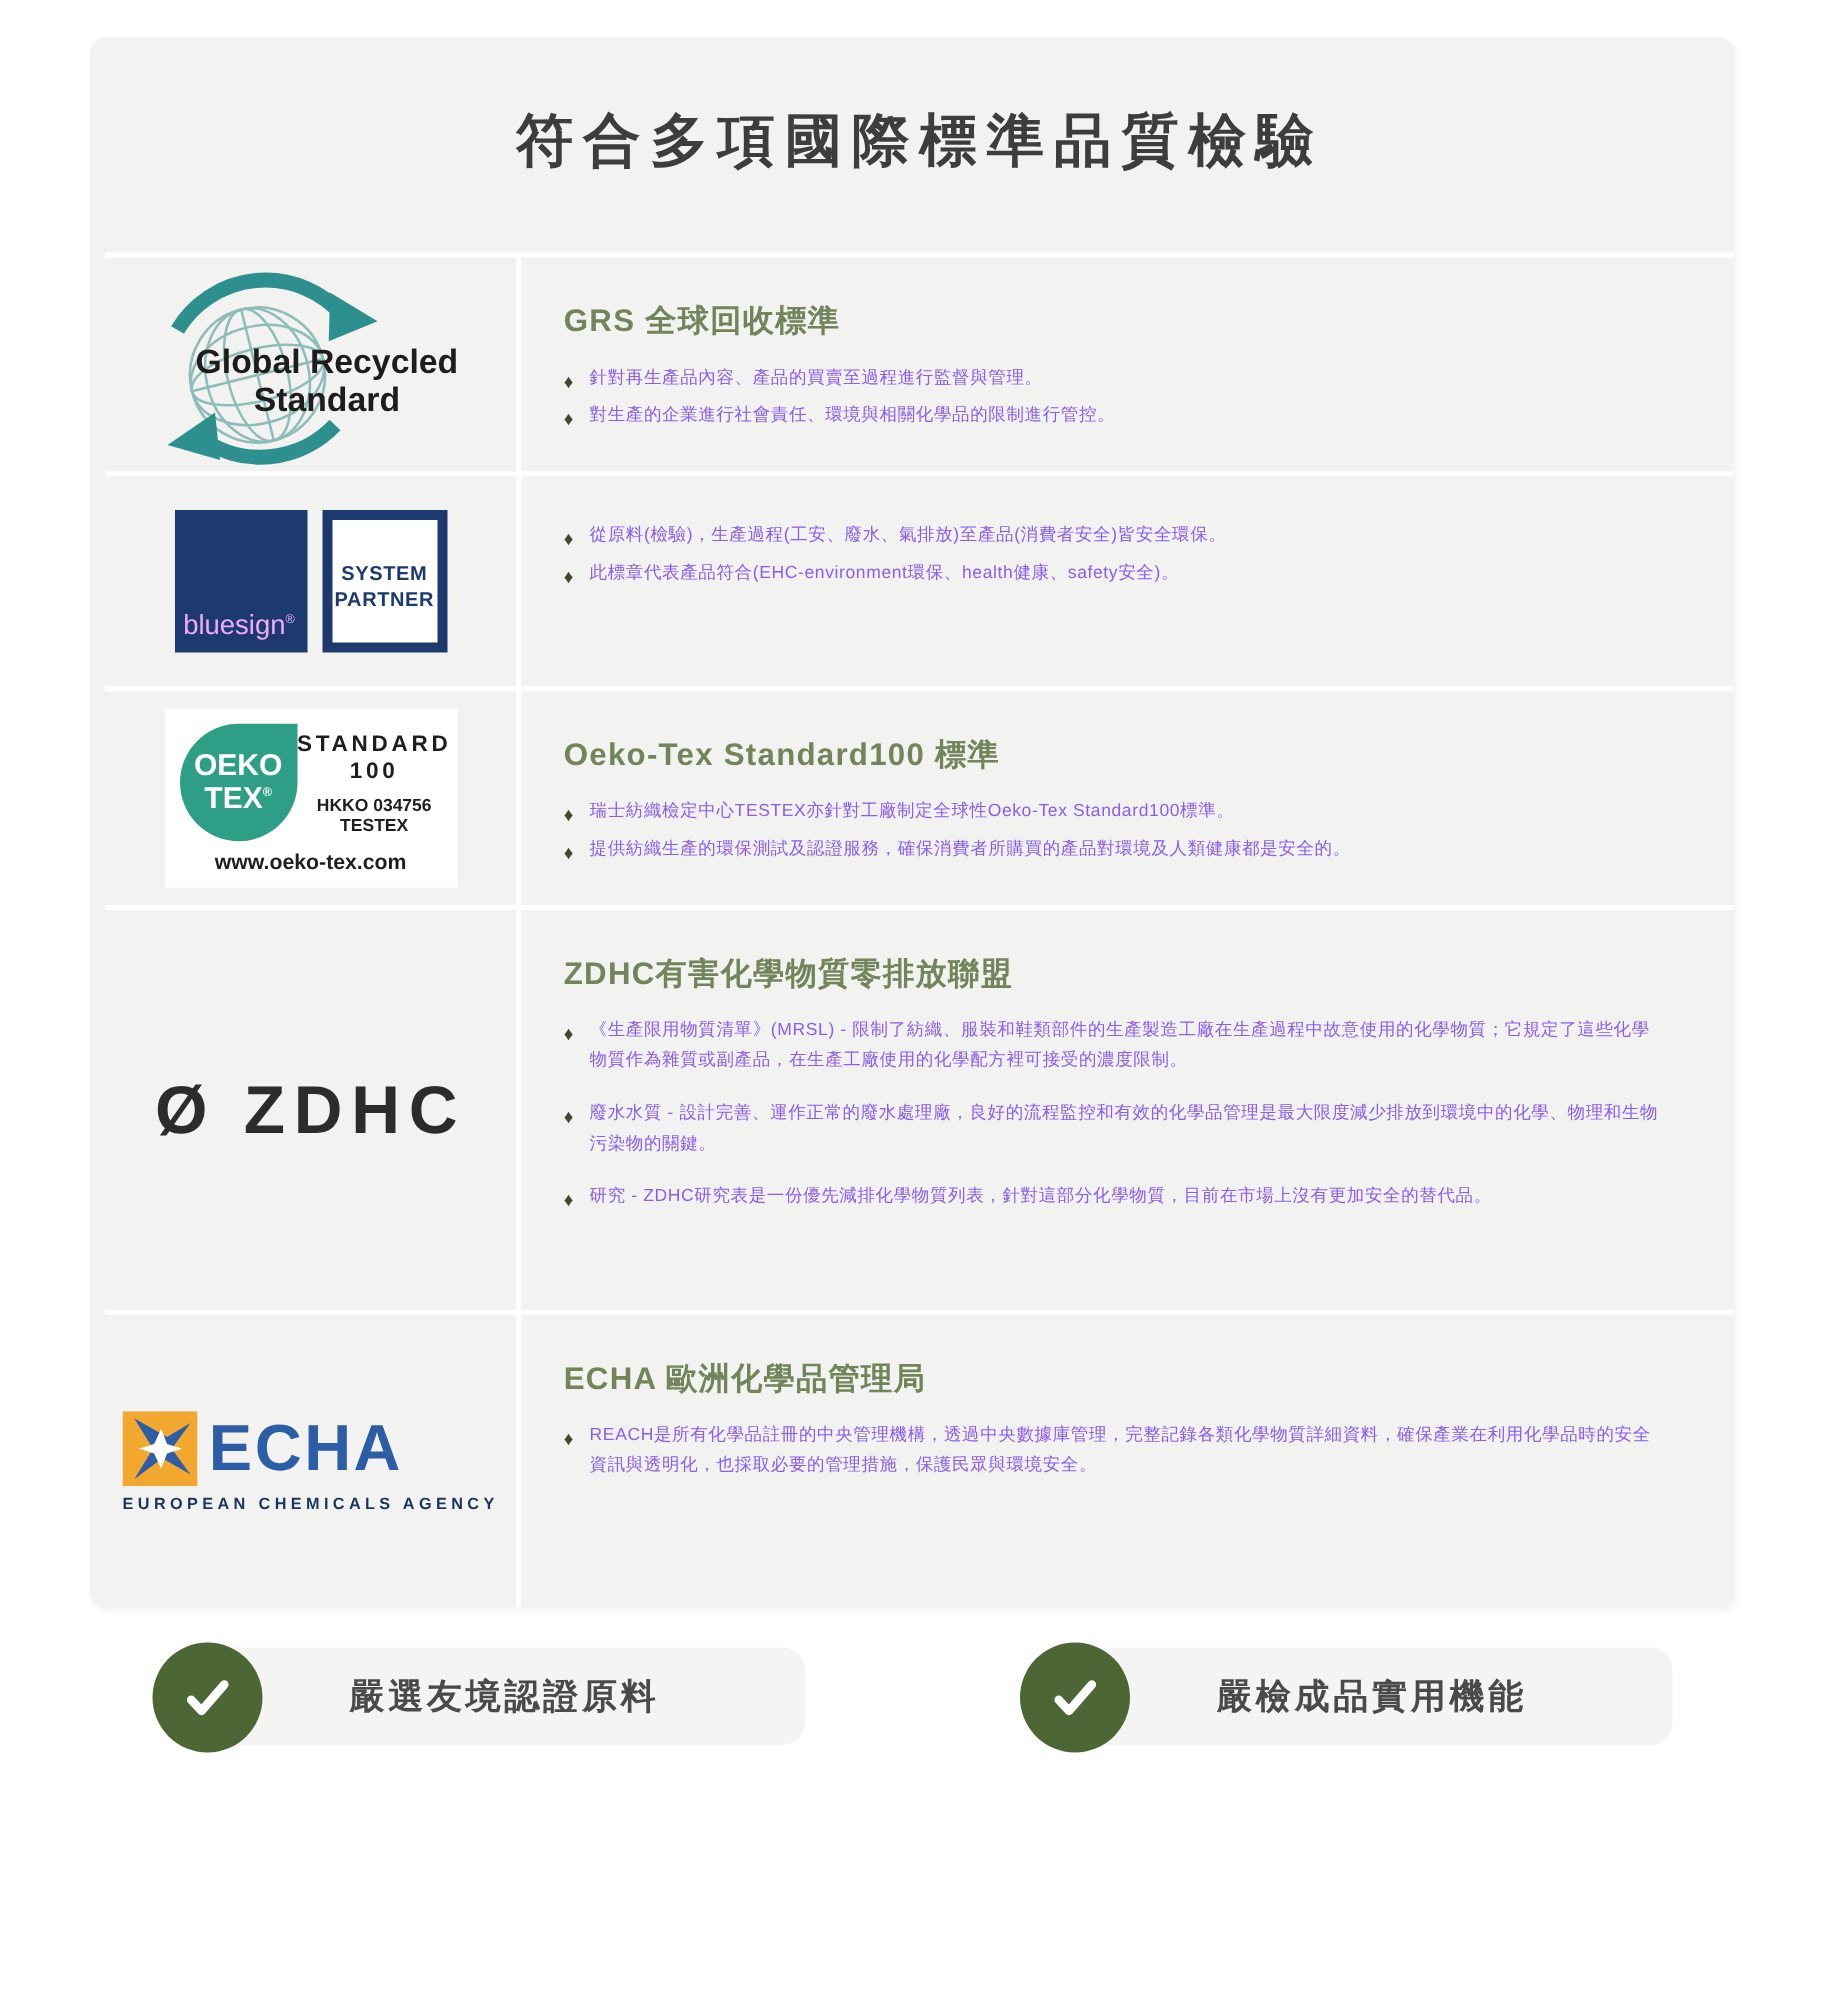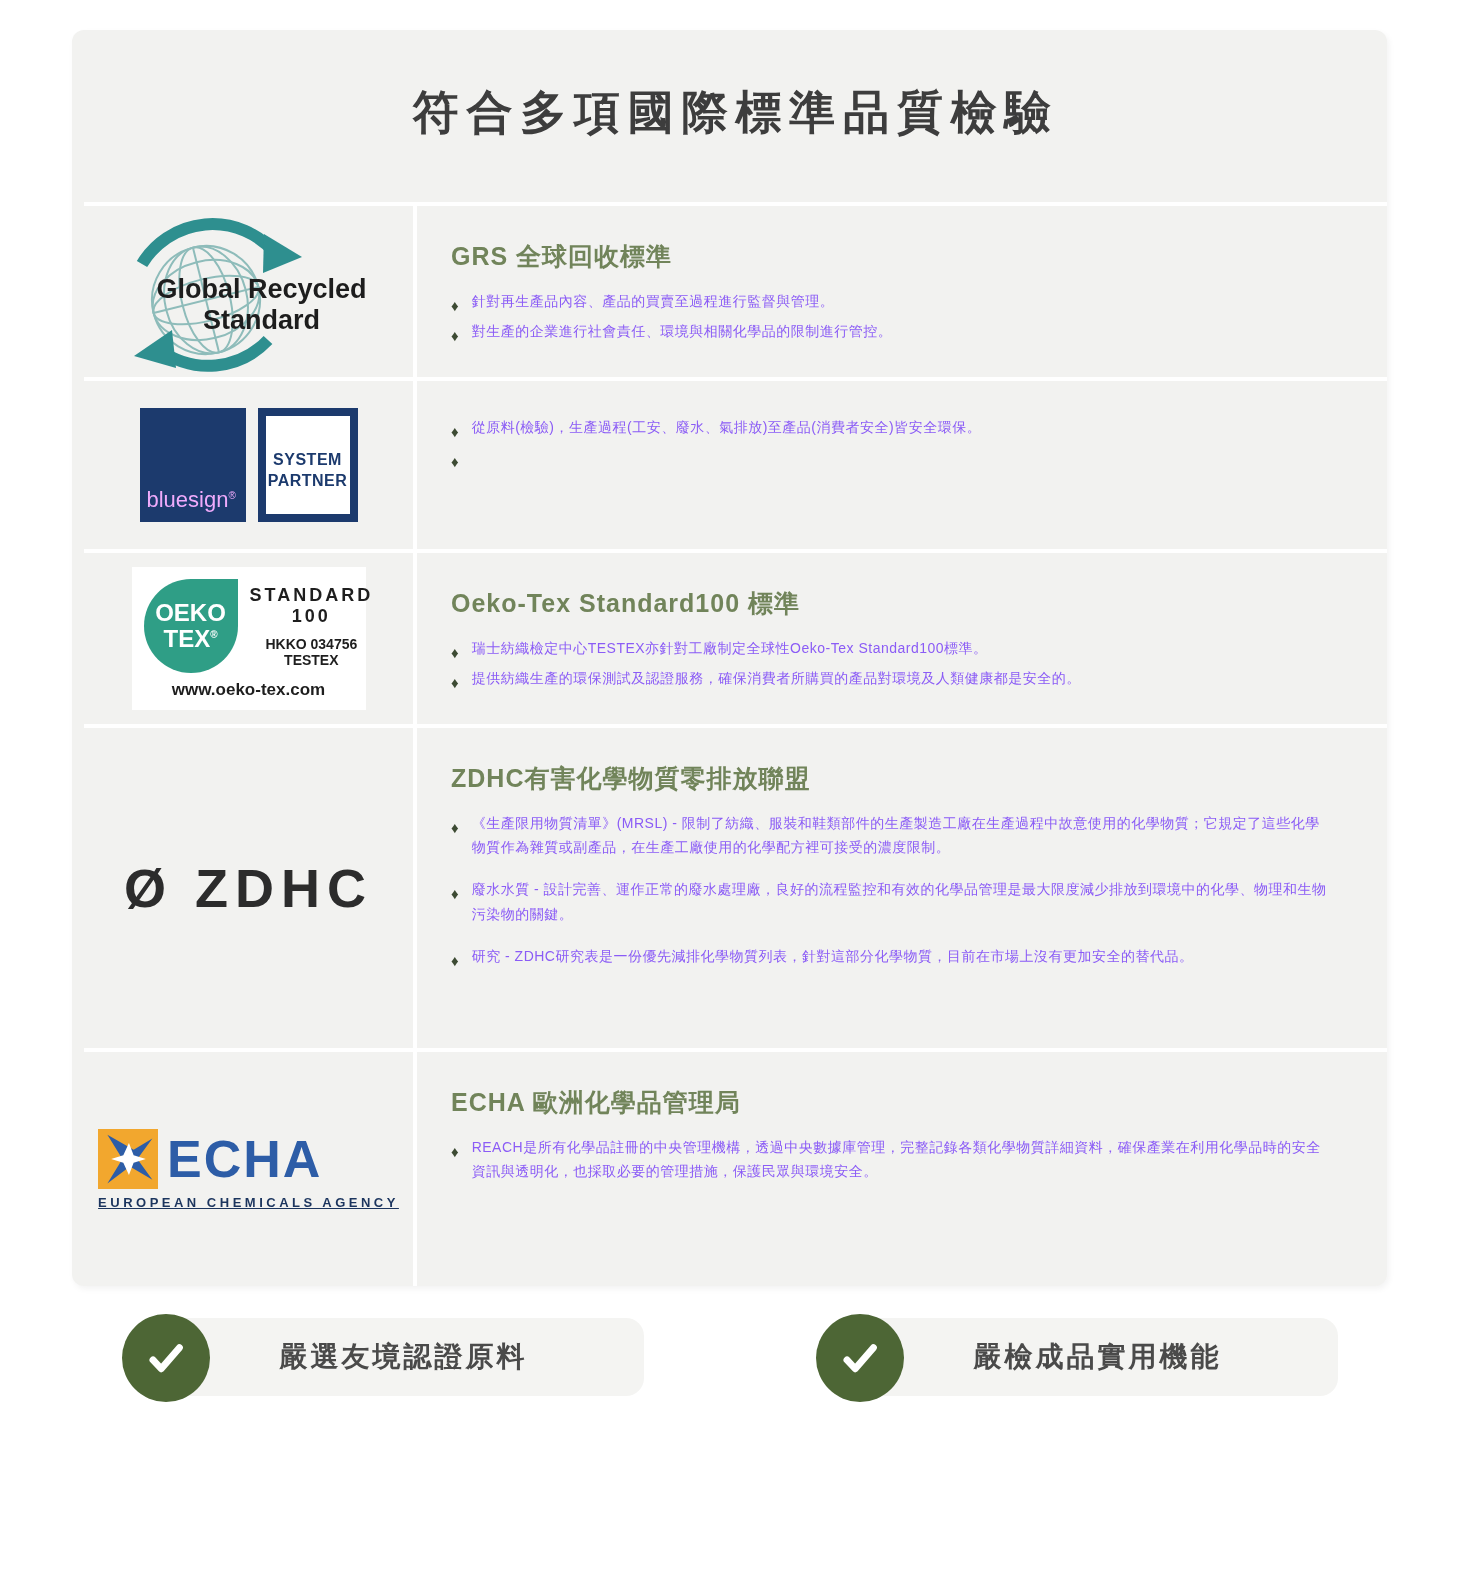--- a/index.html
+++ b/index.html
@@ -51,40 +51,40 @@
   .bs-box1 { position:relative; width:106px; height:114px; background:#1c3a6d; }
   .bs-brand { position:absolute; left:7px; bottom:9px; color:#f0abfc; font-size:22px; font-weight:400; }
   .bs-brand sup { font-size:10px; }
   .bs-box2 { width:100px; height:114px; background:#ffffff; border:8px solid #1c3a6d;
              display:flex; align-items:center; justify-content:center; }
   .bs-partner { margin-top:10px; color:#1c3a6d; font-weight:bold; font-size:16px;
                 line-height:1.35; text-align:center; white-space:pre-line; letter-spacing:0.5px; }
 
   
   .oeko-card { width:234px; background:#ffffff; padding:12px 12px 10px 12px; }
-  .oeko-top { display:flex; gap:12px; }
+  .oeko-top { display:flex; }
   .oeko-drop { width:94px; height:94px; background:#2f9e86; border-radius:50% 0 50% 50%;
                display:flex; flex-direction:column; align-items:center; justify-content:center;
                color:#ffffff; font-weight:bold; font-size:24px; line-height:1.1; flex:0 0 auto; }
   .oeko-drop sup { font-size:10px; }
   .oeko-right { padding-top:6px; text-align:center; flex:1; color:#1e1e1e; }
   .oeko-standard { font-size:18px; font-weight:600; letter-spacing:3px; }
   .oeko-100 { font-size:18px; font-weight:600; letter-spacing:3px; margin-bottom:9px; }
   .oeko-cert { font-size:14px; font-weight:bold; }
   .oeko-lab  { font-size:14px; font-weight:bold; }
   .oeko-url { margin-top:7px; text-align:center; font-size:17px; font-weight:bold; color:#1e1e1e; }
 
   
   .zdhc-word { font-size:54px; font-weight:800; color:#2c2c2c; letter-spacing:7px; }
 
   
   .echa-logo { display:flex; flex-direction:column; align-items:flex-start; }
   .echa-top { display:flex; align-items:center; gap:9px; }
   .echa-word { font-size:52px; font-weight:bold; color:#2d5da7; letter-spacing:2px; }
-  .echa-sub { margin-top:6px; font-size:13px; font-weight:bold; color:#1c355e; letter-spacing:3.5px;text-decoration:underline; }
+  .echa-sub { margin-top:6px; font-size:13px; font-weight:bold; color:#1c355e; letter-spacing:3.5px; }
 
   
   .badges { margin-top:28px; display:flex; flex-direction:column; gap:52px; }
   .badge-row { display:flex; justify-content:center; gap:172px; }
   .badge { position:relative; height:88px; }
   .badge-pill {
     margin-left:42px; margin-top:4px; width:480px; height:78px; background:#f4f4f2;
     border-radius:18px; display:flex; align-items:center; justify-content:center;
     font-size:28px; font-weight:bold; color:#4a4a4a; letter-spacing:3px;
   }
@@ -151,20 +151,21 @@
           </div>
         </div>
       </div>
       <div class="text-col">
         <div class="bullet">
           <span class="dia">♦</span>
           <span class="btxt">從原料(檢驗)，生產過程(工安、廢水、氣排放)至產品(消費者安全)皆安全環保。</span>
         </div>
         <div class="bullet">
           <span class="dia">♦</span>
+          <span class="btxt">此標章代表產品符合(EHC-environment環保、health健康、safety安全)。</span>
         </div>
       </div>
     </div>
 
     <div class="row row-oeko">
       <div class="logo-col">
         <div class="oeko-card">
           <div class="oeko-top">
             <div class="oeko-drop">
               <div>OEKO</div>

